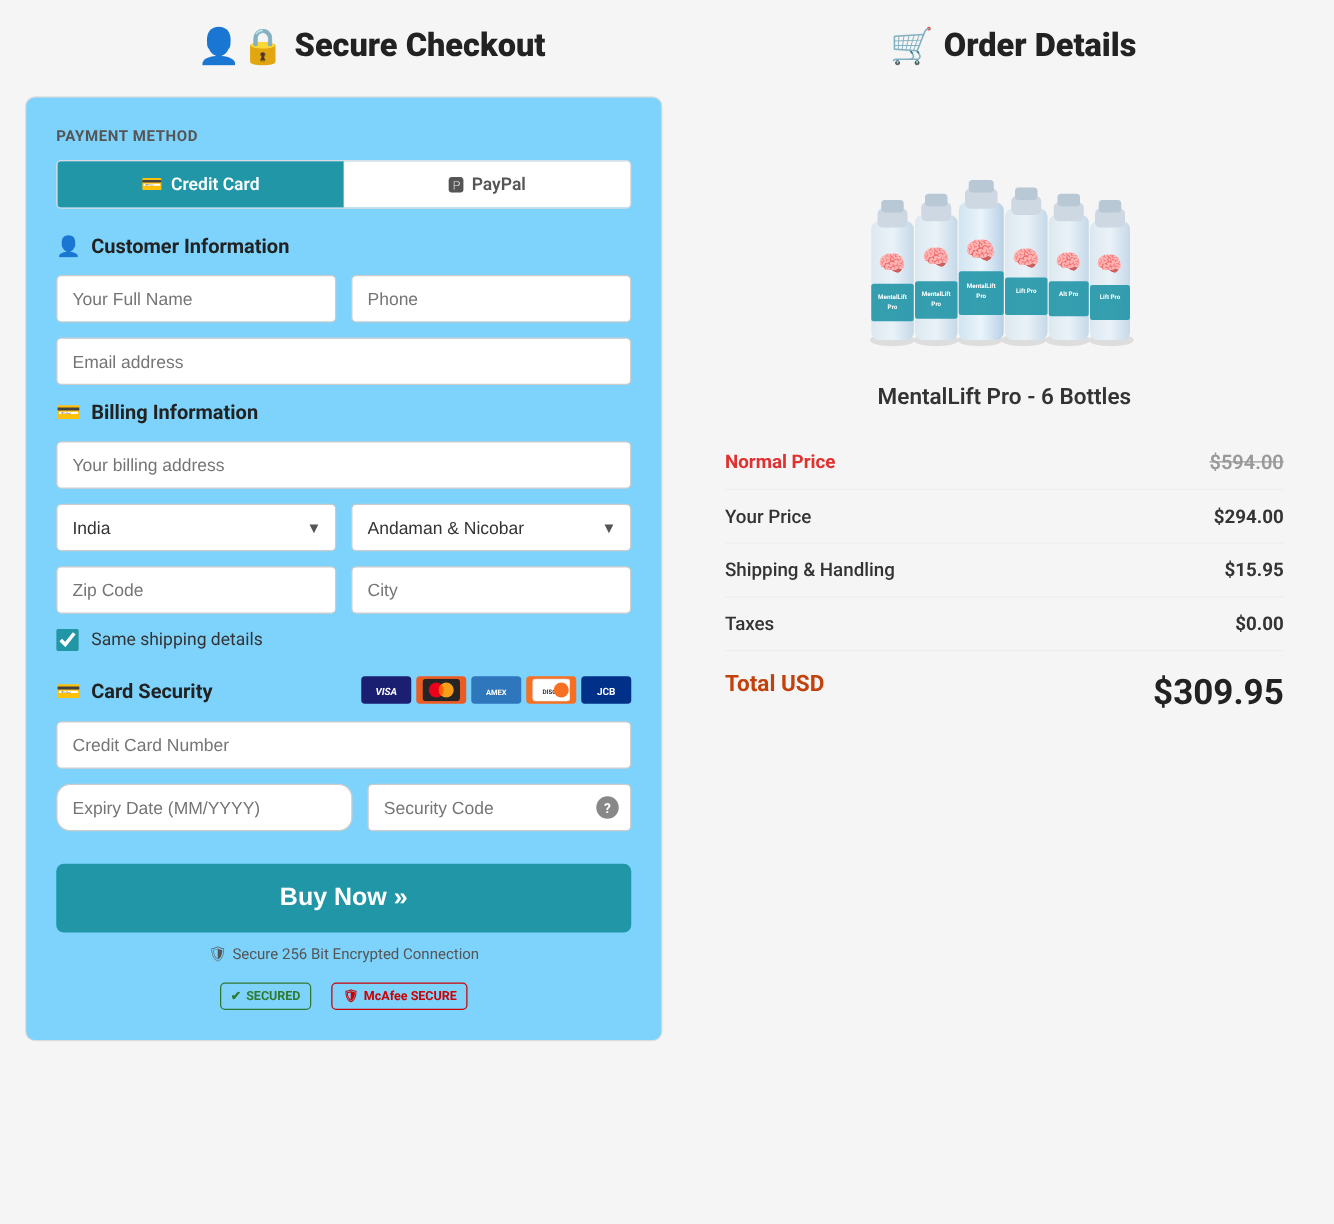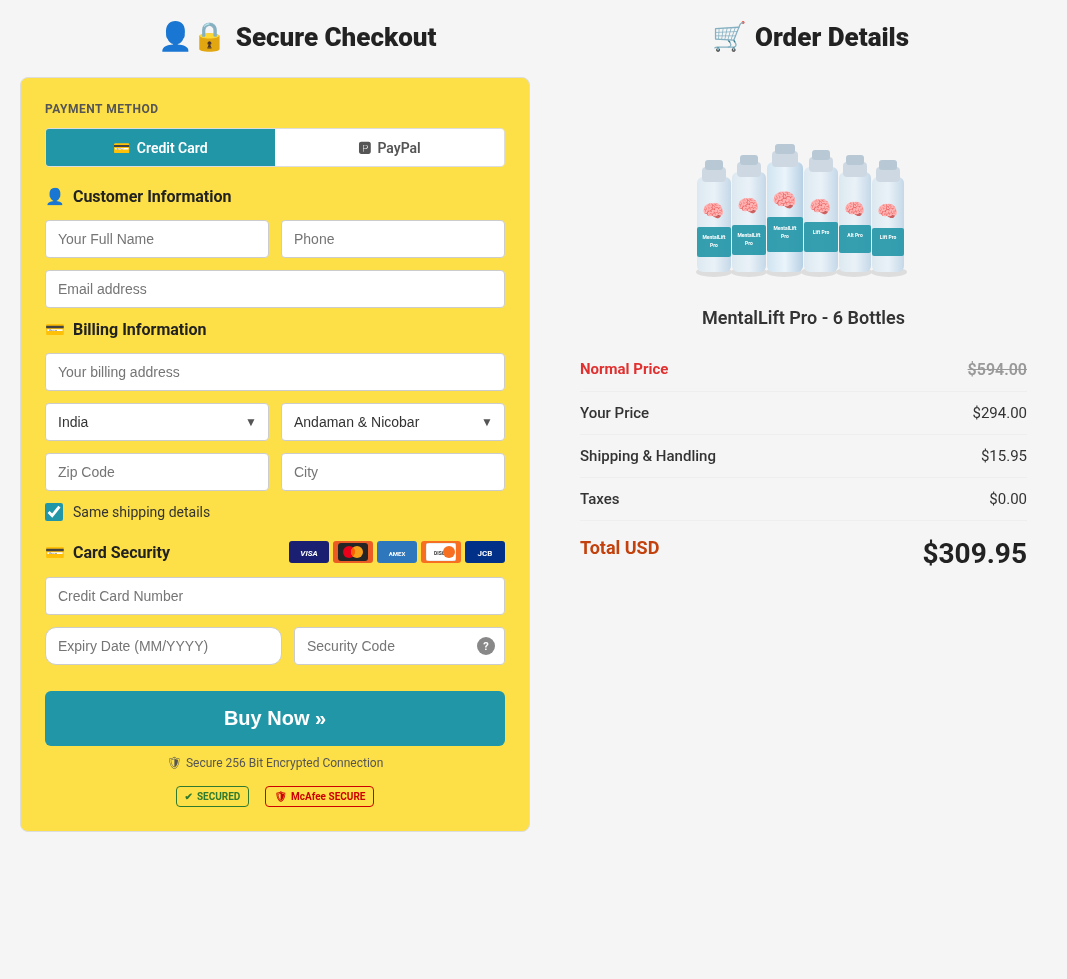--- a/index.html
+++ b/index.html
@@ -32,21 +32,21 @@
       font-size: 28px;
       color: #333;
     }
     .content-area {
       display: flex;
       gap: 30px;
       align-items: flex-start;
     }
     
     .checkout-panel {
-      background: #fde047;
+      background: #7dd3fc;
       border: 1px solid #ddd;
       border-radius: 8px;
       padding: 24px;
       width: 510px;
       flex-shrink: 0;
     }
     .payment-method-label {
       font-size: 12px;
       font-weight: 700;
       color: #555;
@@ -266,21 +266,21 @@
     .price-row {
       display: flex;
       justify-content: space-between;
       padding: 12px 0;
       border-bottom: 1px solid #eee;
       font-size: 15px;
     }
     .price-row.normal-price .label { color: #e03030; font-weight: 700; }
     .price-row.normal-price .value { color: #999; text-decoration: line-through; font-size: 16px; font-weight: 600; }
     .price-row .label { color: #333; font-weight: 500; }
-    .price-row .value { color: #333; font-weight: 400; }
+    .price-row .value { color: #333; font-weight: 700; }
     .price-row.total {
       border-bottom: none;
       padding-top: 16px;
     }
     .price-row.total .label { font-size: 18px; font-weight: 700; color: #c2410c; }
     .price-row.total .value { font-size: 28px; font-weight: 700; color: #222; }
   </style>
 </head>
 <body>
 

